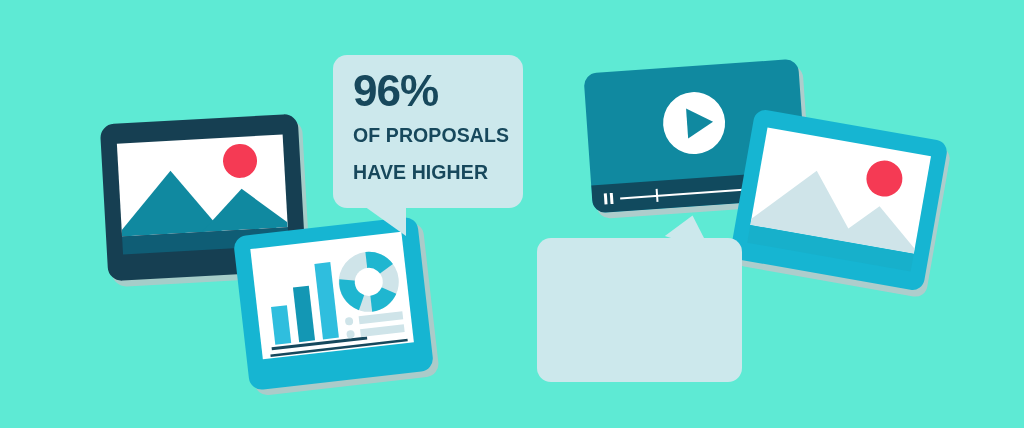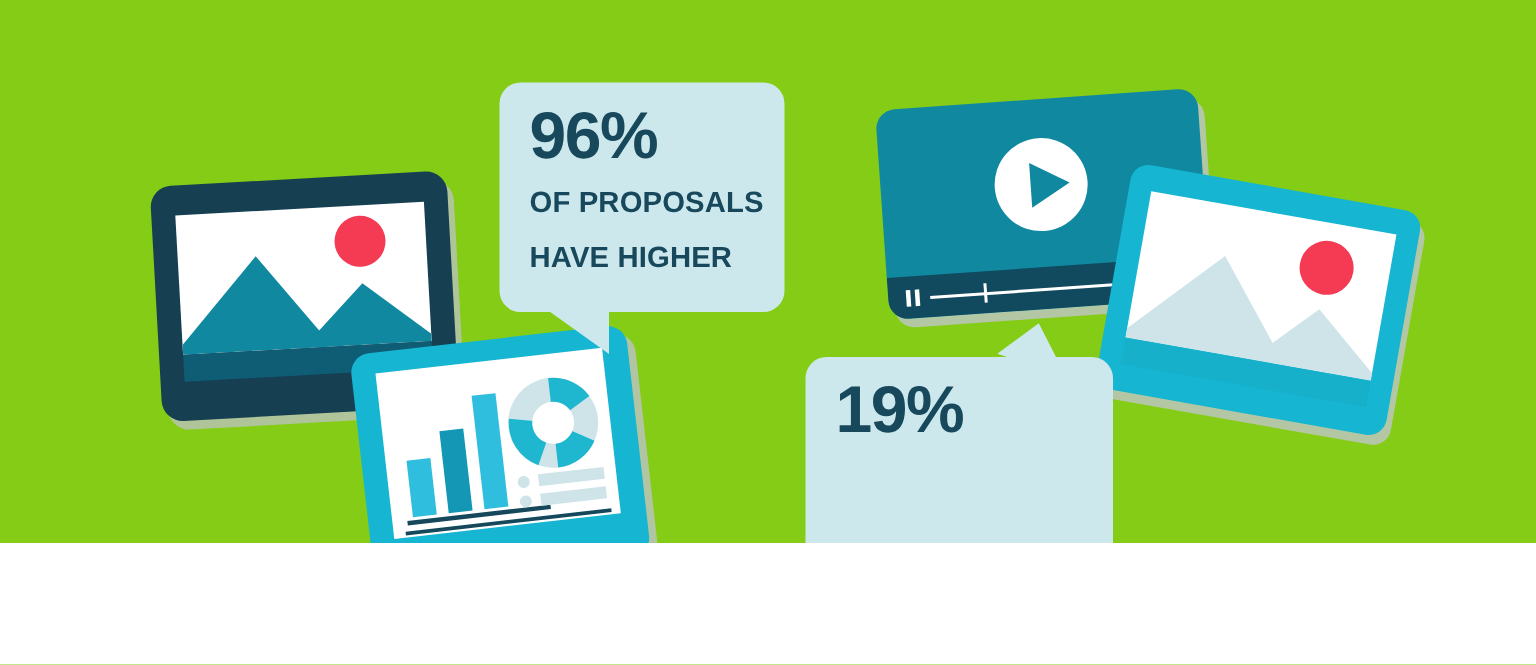--- a/index.html
+++ b/index.html
@@ -6,22 +6,22 @@
     margin: 0;
     padding: 0;
     background: #ffffff;
   }
   body {
     font-family: "Liberation Sans", sans-serif;
   }
   #stage {
     position: relative;
     width: 1024px;
-    height: 362px;
-    background: #84cc16;
+    height: 428px;
+    background: #5eead4;
     overflow: hidden;
   }
   .node { position: absolute; }
 
   
   .bubble {
     background: #cce8ec;
     border-radius: 14px;
     box-sizing: border-box;
     padding: 14px 18px 12px 20px;
@@ -245,16 +245,15 @@
 
   <div class="node tail" id="tail96"></div>
   <div class="node bubble" id="bubble96">
     <span class="pct">96%</span>
     <span class="ln">OF PROPOSALS</span>
     <span class="ln">HAVE HIGHER</span>
   </div>
 
   <div class="node tail" id="tail19"></div>
   <div class="node bubble" id="bubble19">
-    <span class="pct">19%</span>
   </div>
 
 </div>
 
 </body></html>

